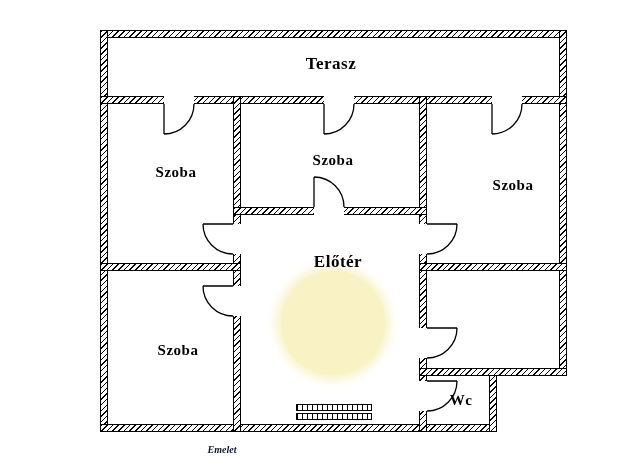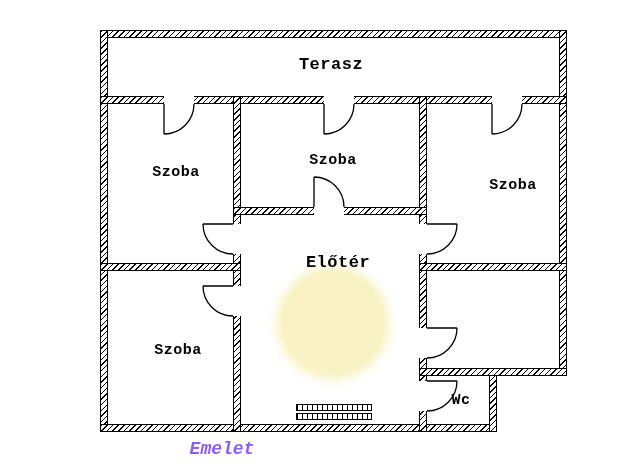--- a/index.html
+++ b/index.html
@@ -1,21 +1,21 @@
 <!DOCTYPE html>
 <html><head>
 <meta charset="utf-8">
 <style>
   html, body { margin: 0; padding: 0; background: #ffffff; }
   #plan {
     position: relative;
     width: 640px;
     height: 475px;
     background: #ffffff;
-    font-family: Liberation Mono, monospace;
+    font-family: Liberation Serif, serif;
     overflow: hidden;
   }
   .wall {
     position: absolute;
     box-sizing: border-box;
     border: 1px solid #000;
     background: repeating-linear-gradient(135deg, #000 0px, #000 1px, #fff 1px, #fff 4px);
     z-index: 1;
   }
   .gap {
@@ -59,22 +59,22 @@
   }
   .footer-label {
     position: absolute;
     transform: translate(-50%, -50%);
     z-index: 4;
     white-space: nowrap;
   }
   #floor-label {
     font-weight: bold;
     font-style: italic;
-    font-size: 18px;
-    color: #8b5cf6;
+    font-size: 10px;
+    color: #0f172a;
   }
   #disclaimer {
     font-size: 13px;
     color: #111;
     padding: 2px 6px;
   }
 </style>
 </head>
 <body>
 

